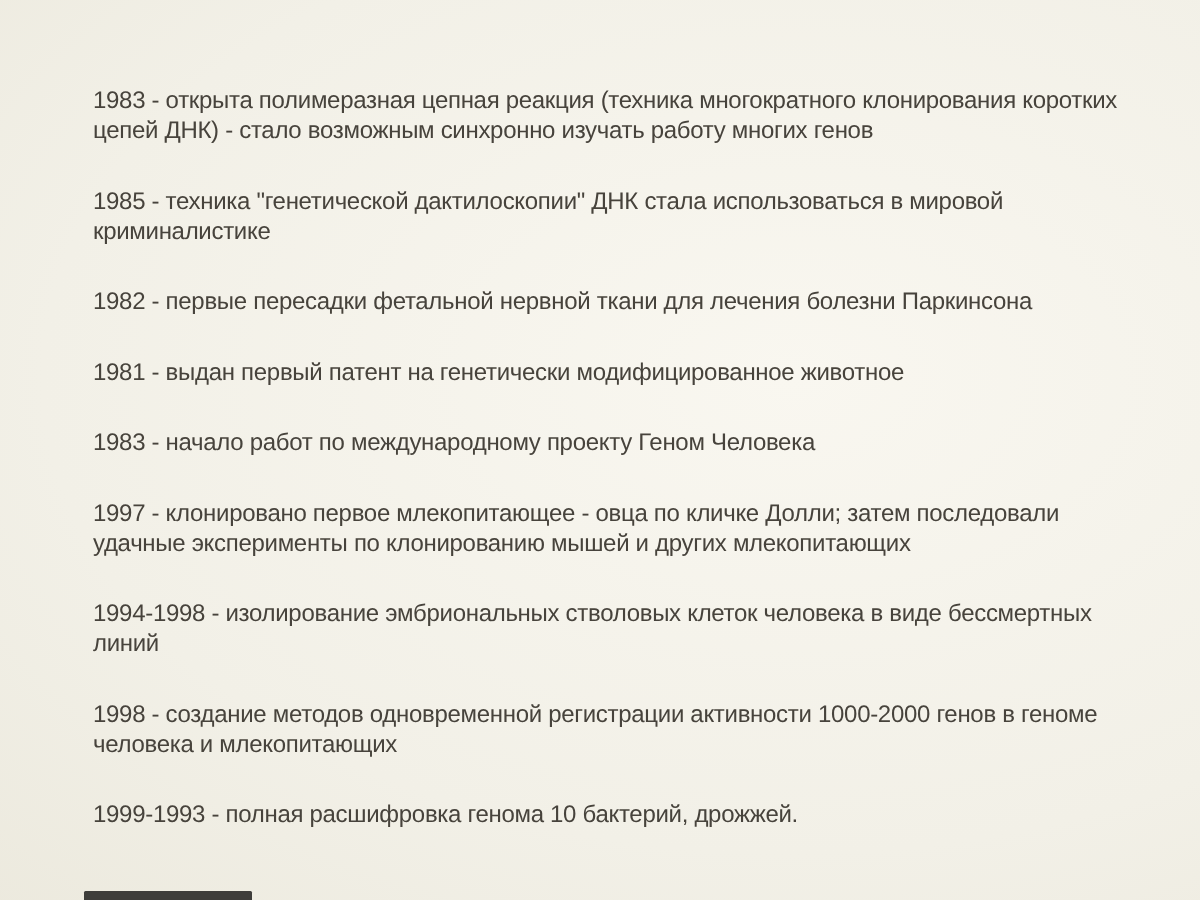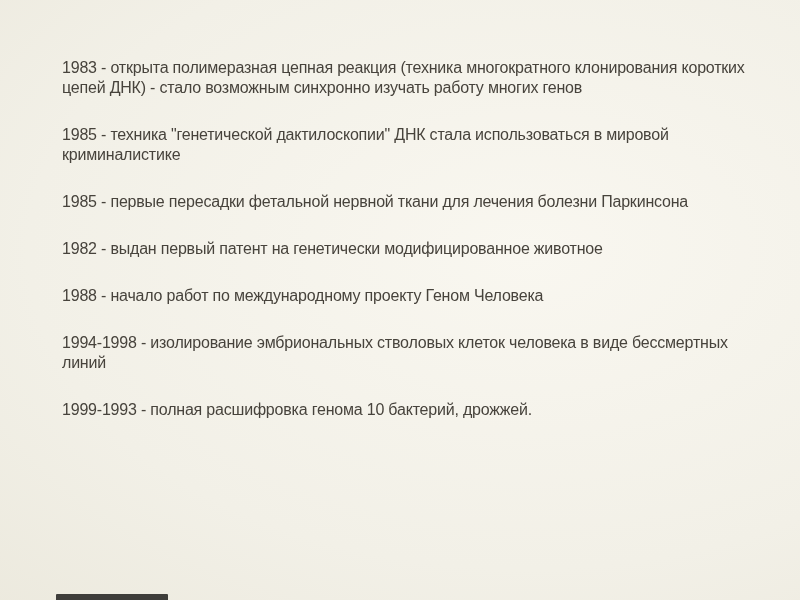--- a/index.html
+++ b/index.html
@@ -45,20 +45,22 @@
   }
 </style>
 </head>
 <body>
 
 <div class="slide" style="color: rgb(71, 67, 60);">
   <div class="timeline-list">
 
   <p class="timeline-item">1983 - открыта полимеразная цепная реакция (техника многократного клонирования коротких цепей ДНК) - стало возможным синхронно изучать работу многих генов</p>
       <p class="timeline-item">1985 - техника "генетической дактилоскопии" ДНК стала использоваться в мировой криминалистике</p>
-      <p class="timeline-item">1985 - первые пересадки фетальной нервной ткани для лечения болезни Паркинсона</p>
-      <p class="timeline-item">1982 - выдан первый патент на генетически модифицированное животное</p>
-      <p class="timeline-item">1988 - начало работ по международному проекту Геном Человека</p>
+      <p class="timeline-item">1982 - первые пересадки фетальной нервной ткани для лечения болезни Паркинсона</p>
+      <p class="timeline-item">1981 - выдан первый патент на генетически модифицированное животное</p>
+      <p class="timeline-item">1983 - начало работ по международному проекту Геном Человека</p>
+      <p class="timeline-item">1997 - клонировано первое млекопитающее - овца по кличке Долли; затем последовали удачные эксперименты по клонированию мышей и других млекопитающих</p>
       <p class="timeline-item">1994-1998 - изолирование эмбриональных стволовых клеток человека в виде бессмертных линий</p>
+      <p class="timeline-item">1998 - создание методов одновременной регистрации активности 1000-2000 генов в геноме человека и млекопитающих</p>
       <p class="timeline-item">1999-1993 - полная расшифровка генома 10 бактерий, дрожжей.</p>
     </div>
   <div class="taskbar-fragment" style="background: rgb(47, 46, 43);"></div>
 </div>
 
 </body></html>

